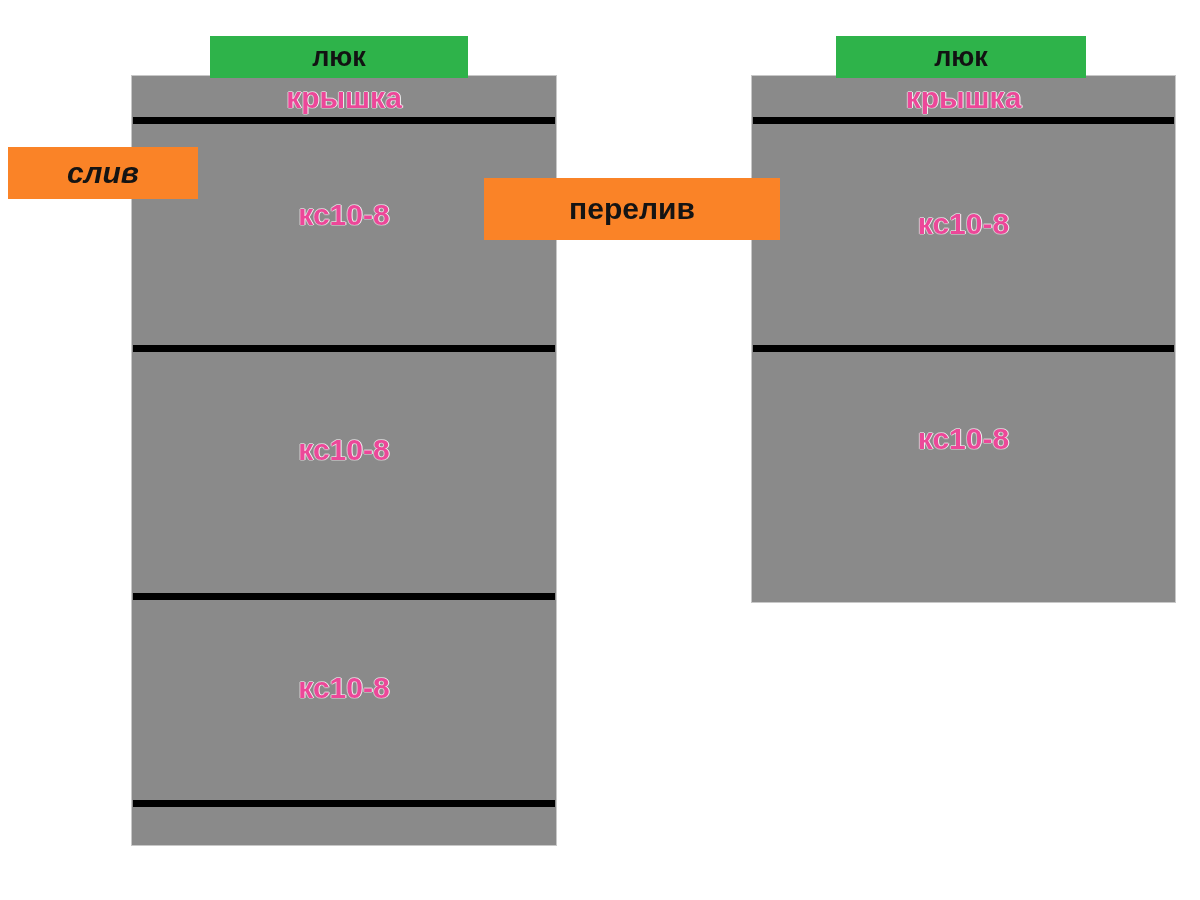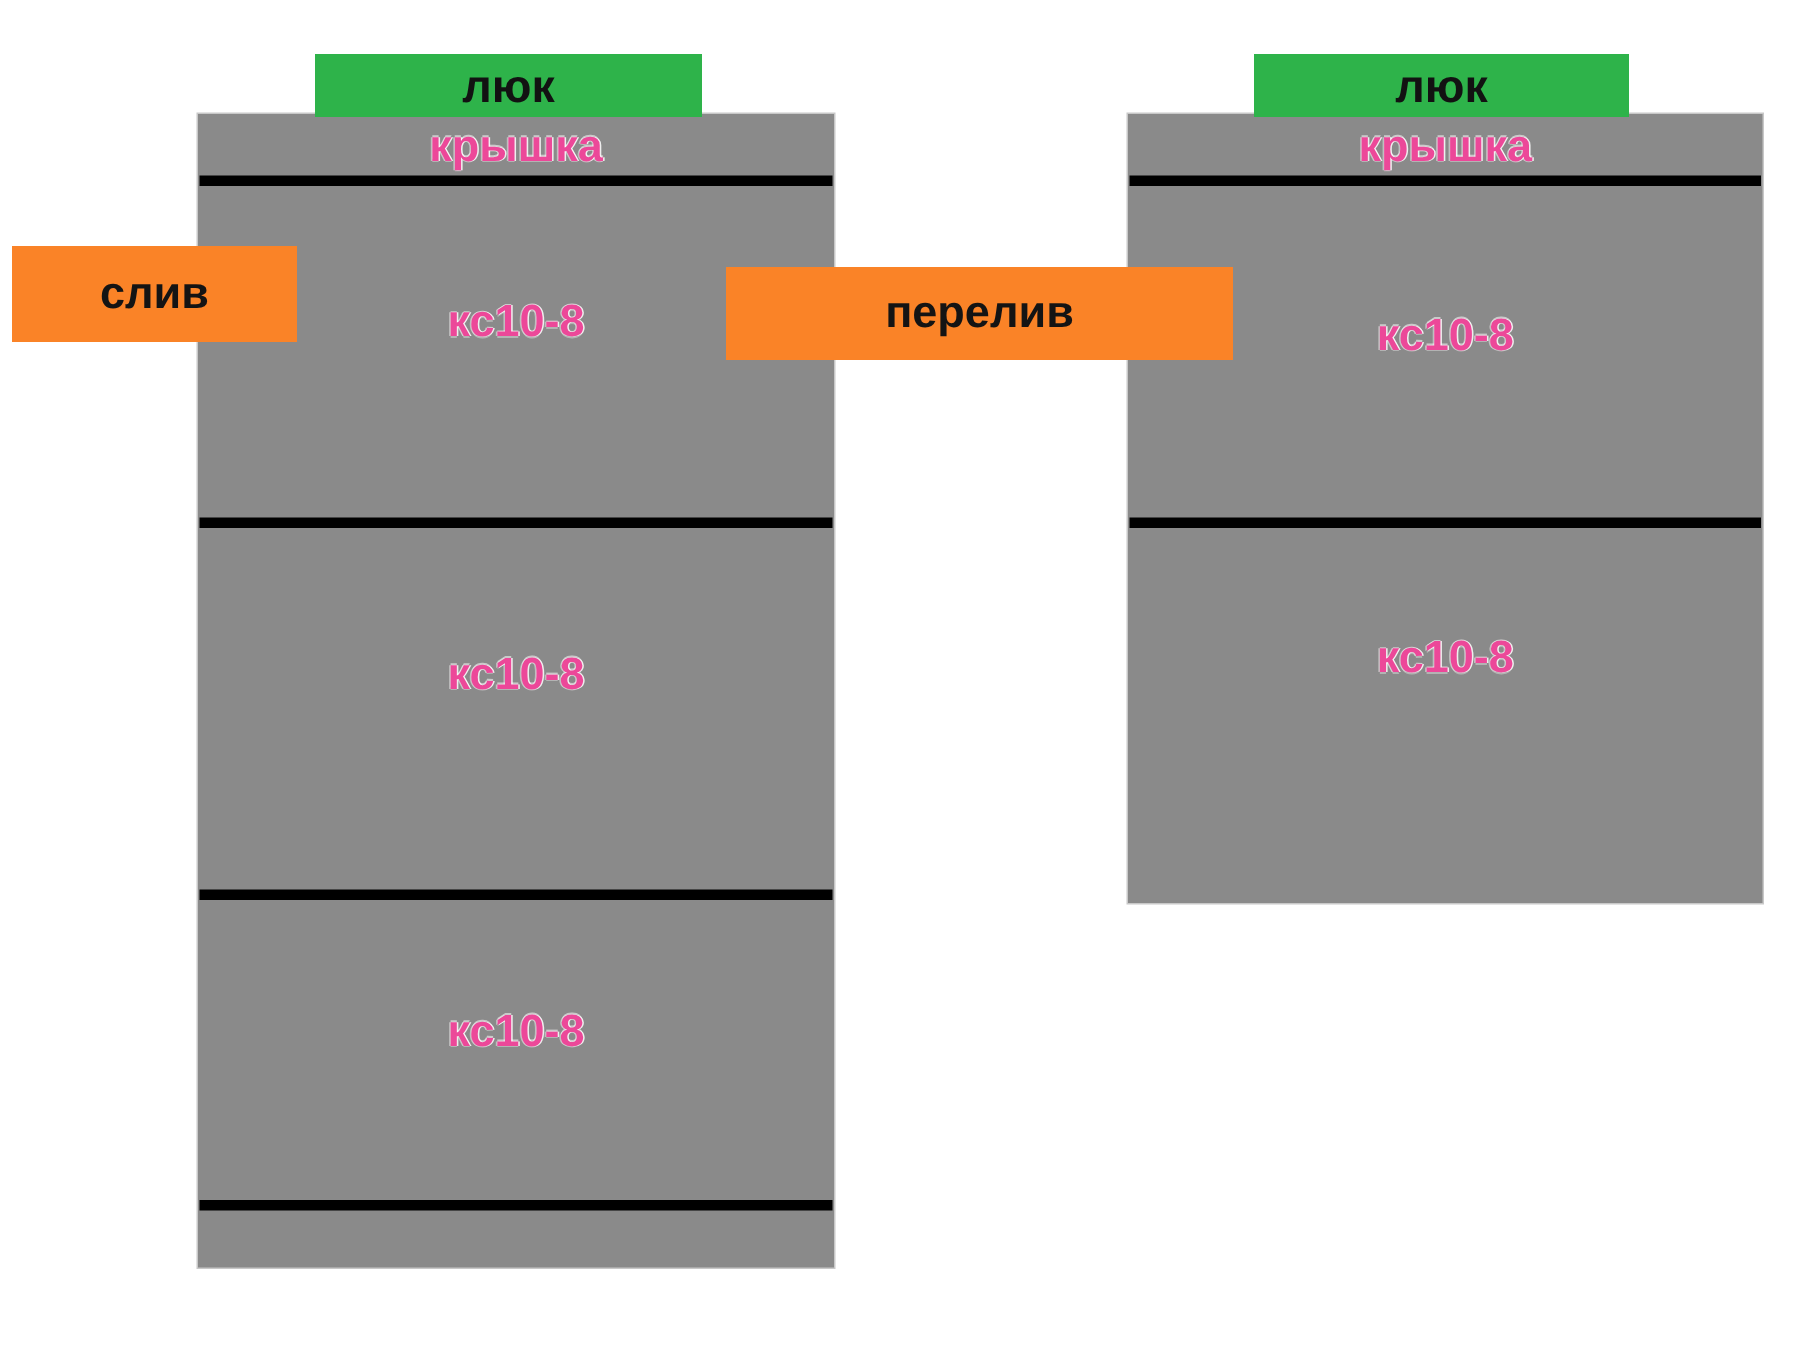--- a/index.html
+++ b/index.html
@@ -55,21 +55,21 @@
     position: absolute;
     background: #2eb34a;
     display: flex;
     align-items: center;
     justify-content: center;
     box-sizing: border-box;
   }
   .hatch-text {
     color: #121212;
     font-weight: bold;
-    font-size: 31px;
+    font-size: 27px;
     line-height: 1;
     white-space: nowrap;
   }
 
   
   .pipe {
     position: absolute;
     background: #fa8327;
     display: flex;
     align-items: center;
@@ -102,22 +102,22 @@
   #label-left-lid { left: 132px; top: 83px;  width: 424px; }
   #label-left-r1  { left: 132px; top: 200px; width: 424px; }
   #label-left-r2  { left: 132px; top: 435px; width: 424px; }
   #label-left-r3  { left: 132px; top: 673px; width: 424px; }
   #label-left-bot { left: 132px; top: 809px; width: 424px; }
 
   #label-right-lid{ left: 752px; top: 83px;  width: 423px; }
   #label-right-r1 { left: 752px; top: 209px; width: 423px; }
   #label-right-r2 { left: 752px; top: 424px; width: 423px; }
 
-  #pipe-drain     { left: 8px;   top: 164px; width: 190px; height: 64px; }
-  #pipe-overflow  { left: 484px; top: 178px; width: 338px; height: 62px; }
+  #pipe-drain     { left: 8px;   top: 147px; width: 190px; height: 52px; font-style: italic; }
+  #pipe-overflow  { left: 484px; top: 178px; width: 296px; height: 62px; }
 </style>
 </head>
 <body>
 
 <div id="canvas">
 
   <div class="tank" id="tank-left"></div>
 
   <div class="seg-label" id="label-left-lid">крышка</div>
 

